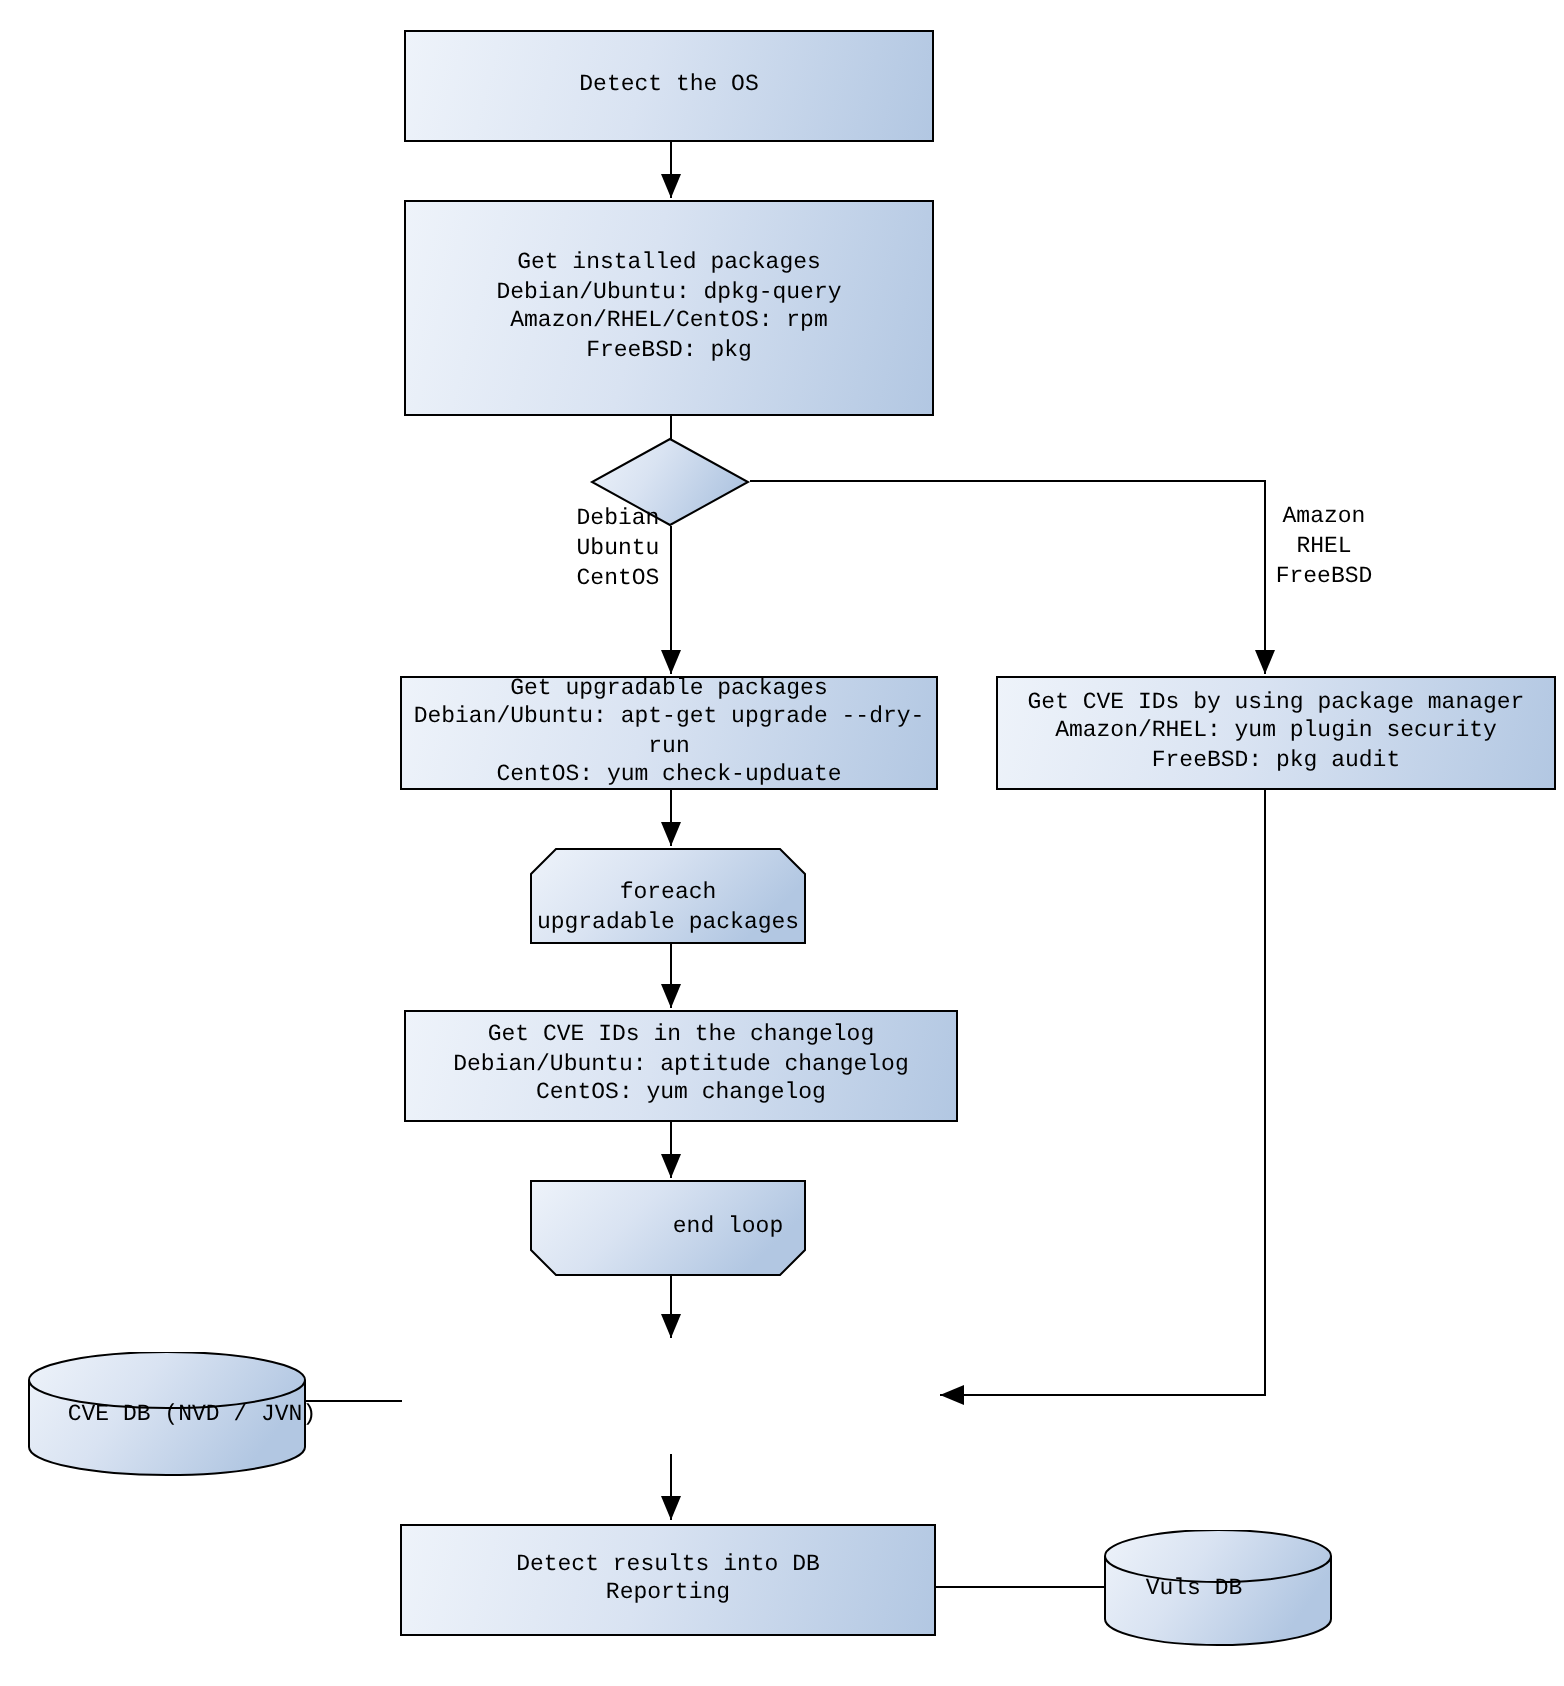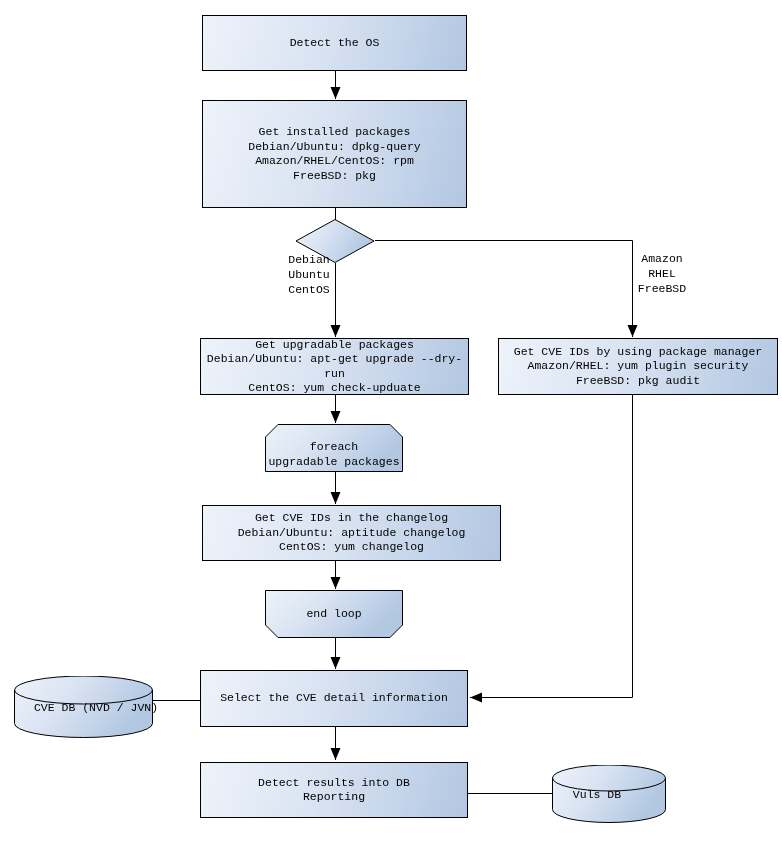--- a/index.html
+++ b/index.html
@@ -97,36 +97,33 @@
   </div>
 
   <svg class="shape" style="left:265px;top:424px;" width="138" height="48" xmlns="http://www.w3.org/2000/svg">
     <polygon points="13,0.5 125,0.5 137.5,13 137.5,47.5 0.5,47.5 0.5,13" fill="url(#gfill)" stroke="#000" stroke-width="1"></polygon>
   </svg>
   <div class="overlay" style="left:265px;top:424px;width:138px;height:61px;">
     <span class="label">foreach
 upgradable packages</span>
   </div>
 
-  <div class="node rect" style="left:202px;top:505px;width:299px;height:56px;">
+  <div class="node rect" style="left:202px;top:505px;width:277px;height:56px;">
     <span class="label">Get CVE IDs in the changelog
 Debian/Ubuntu: aptitude changelog
 CentOS: yum changelog</span>
   </div>
 
   <svg class="shape" style="left:265px;top:590px;" width="138" height="48" xmlns="http://www.w3.org/2000/svg">
     <polygon points="0.5,0.5 137.5,0.5 137.5,35 125,47.5 13,47.5 0.5,35" fill="url(#gfill)" stroke="#000" stroke-width="1"></polygon>
   </svg>
-  <div class="overlay" style="left:265px;top:590px;width:138px;height:48px;">
+  <div class="overlay" style="left:265px;top:590px;width:138px;height:48px;padding-left:30px;">
     <span class="label">end loop</span>
   </div>
 
-  <div class="node rect" style="left:200px;top:670px;width:268px;height:57px;">
-    <span class="label">Select the CVE detail information</span>
-  </div>
 
   <svg class="shape" style="left:14px;top:676px;" width="139" height="62" xmlns="http://www.w3.org/2000/svg">
     <path d="M0.5,14 A69,14 0 0 1 138.5,14 L138.5,47.5 A69,14 0 0 1 0.5,47.5 Z" fill="url(#gfill)" stroke="#000" stroke-width="1"></path>
     <path d="M0.5,14 A69,14 0 0 0 138.5,14" fill="none" stroke="#000" stroke-width="1"></path>
   </svg>
   <div class="overlay" style="left:14px;top:684px;width:164px;height:48px;">
     <span class="label">CVE DB (NVD / JVN)</span>
   </div>
 
   <div class="node rect" style="left:200px;top:762px;width:268px;height:56px;">

